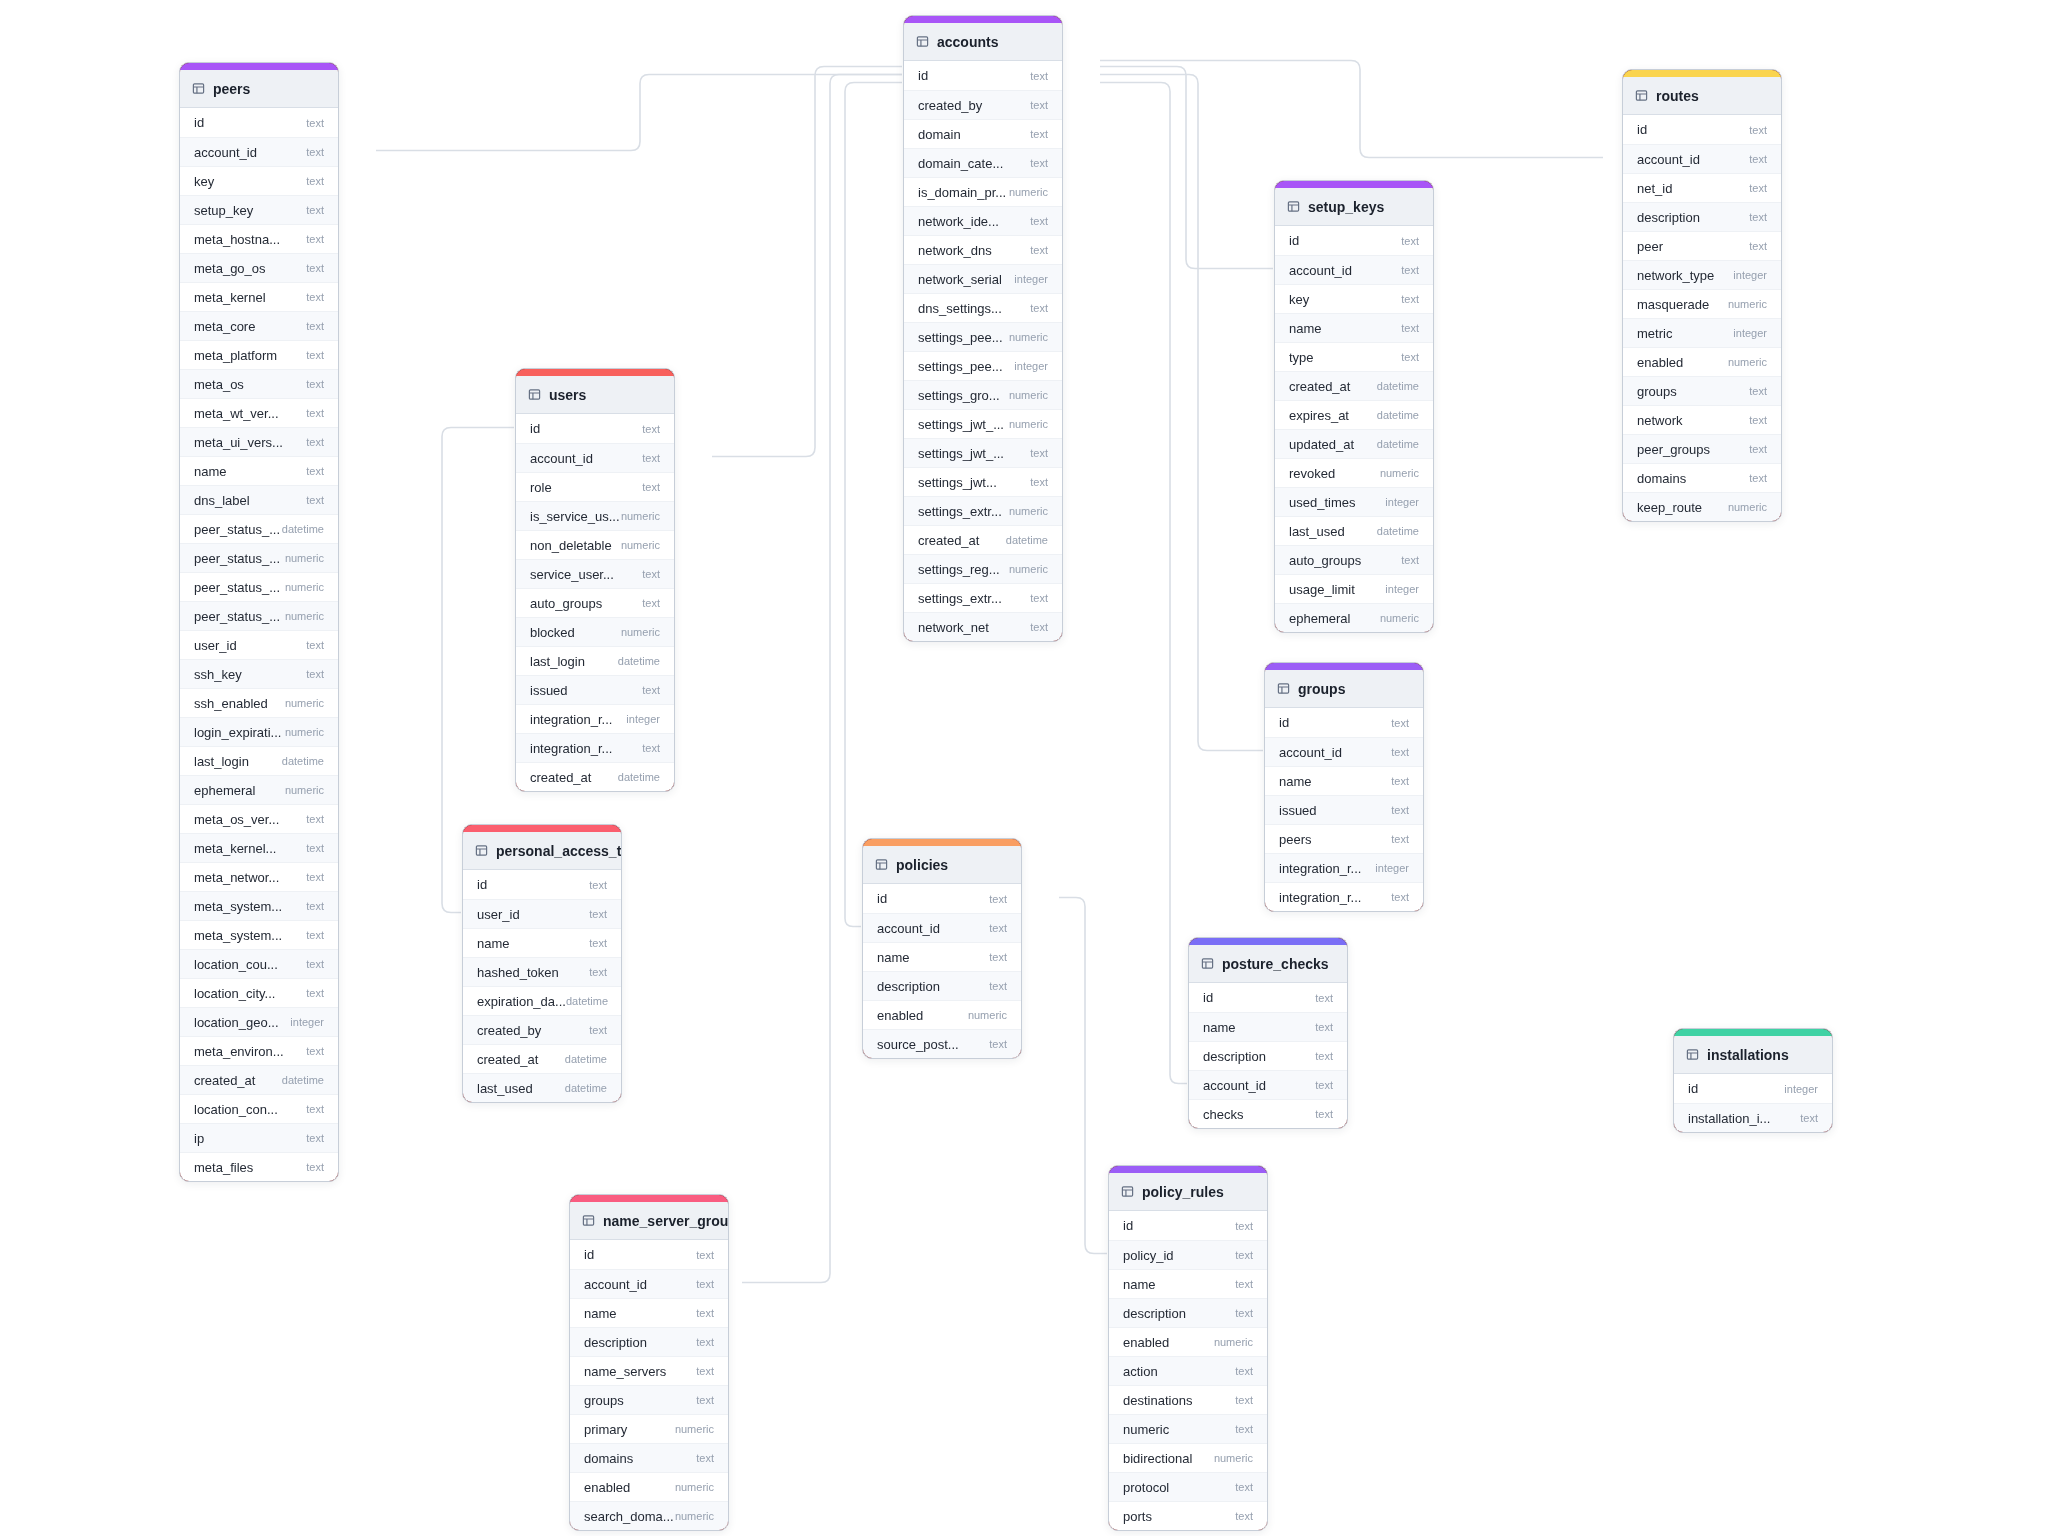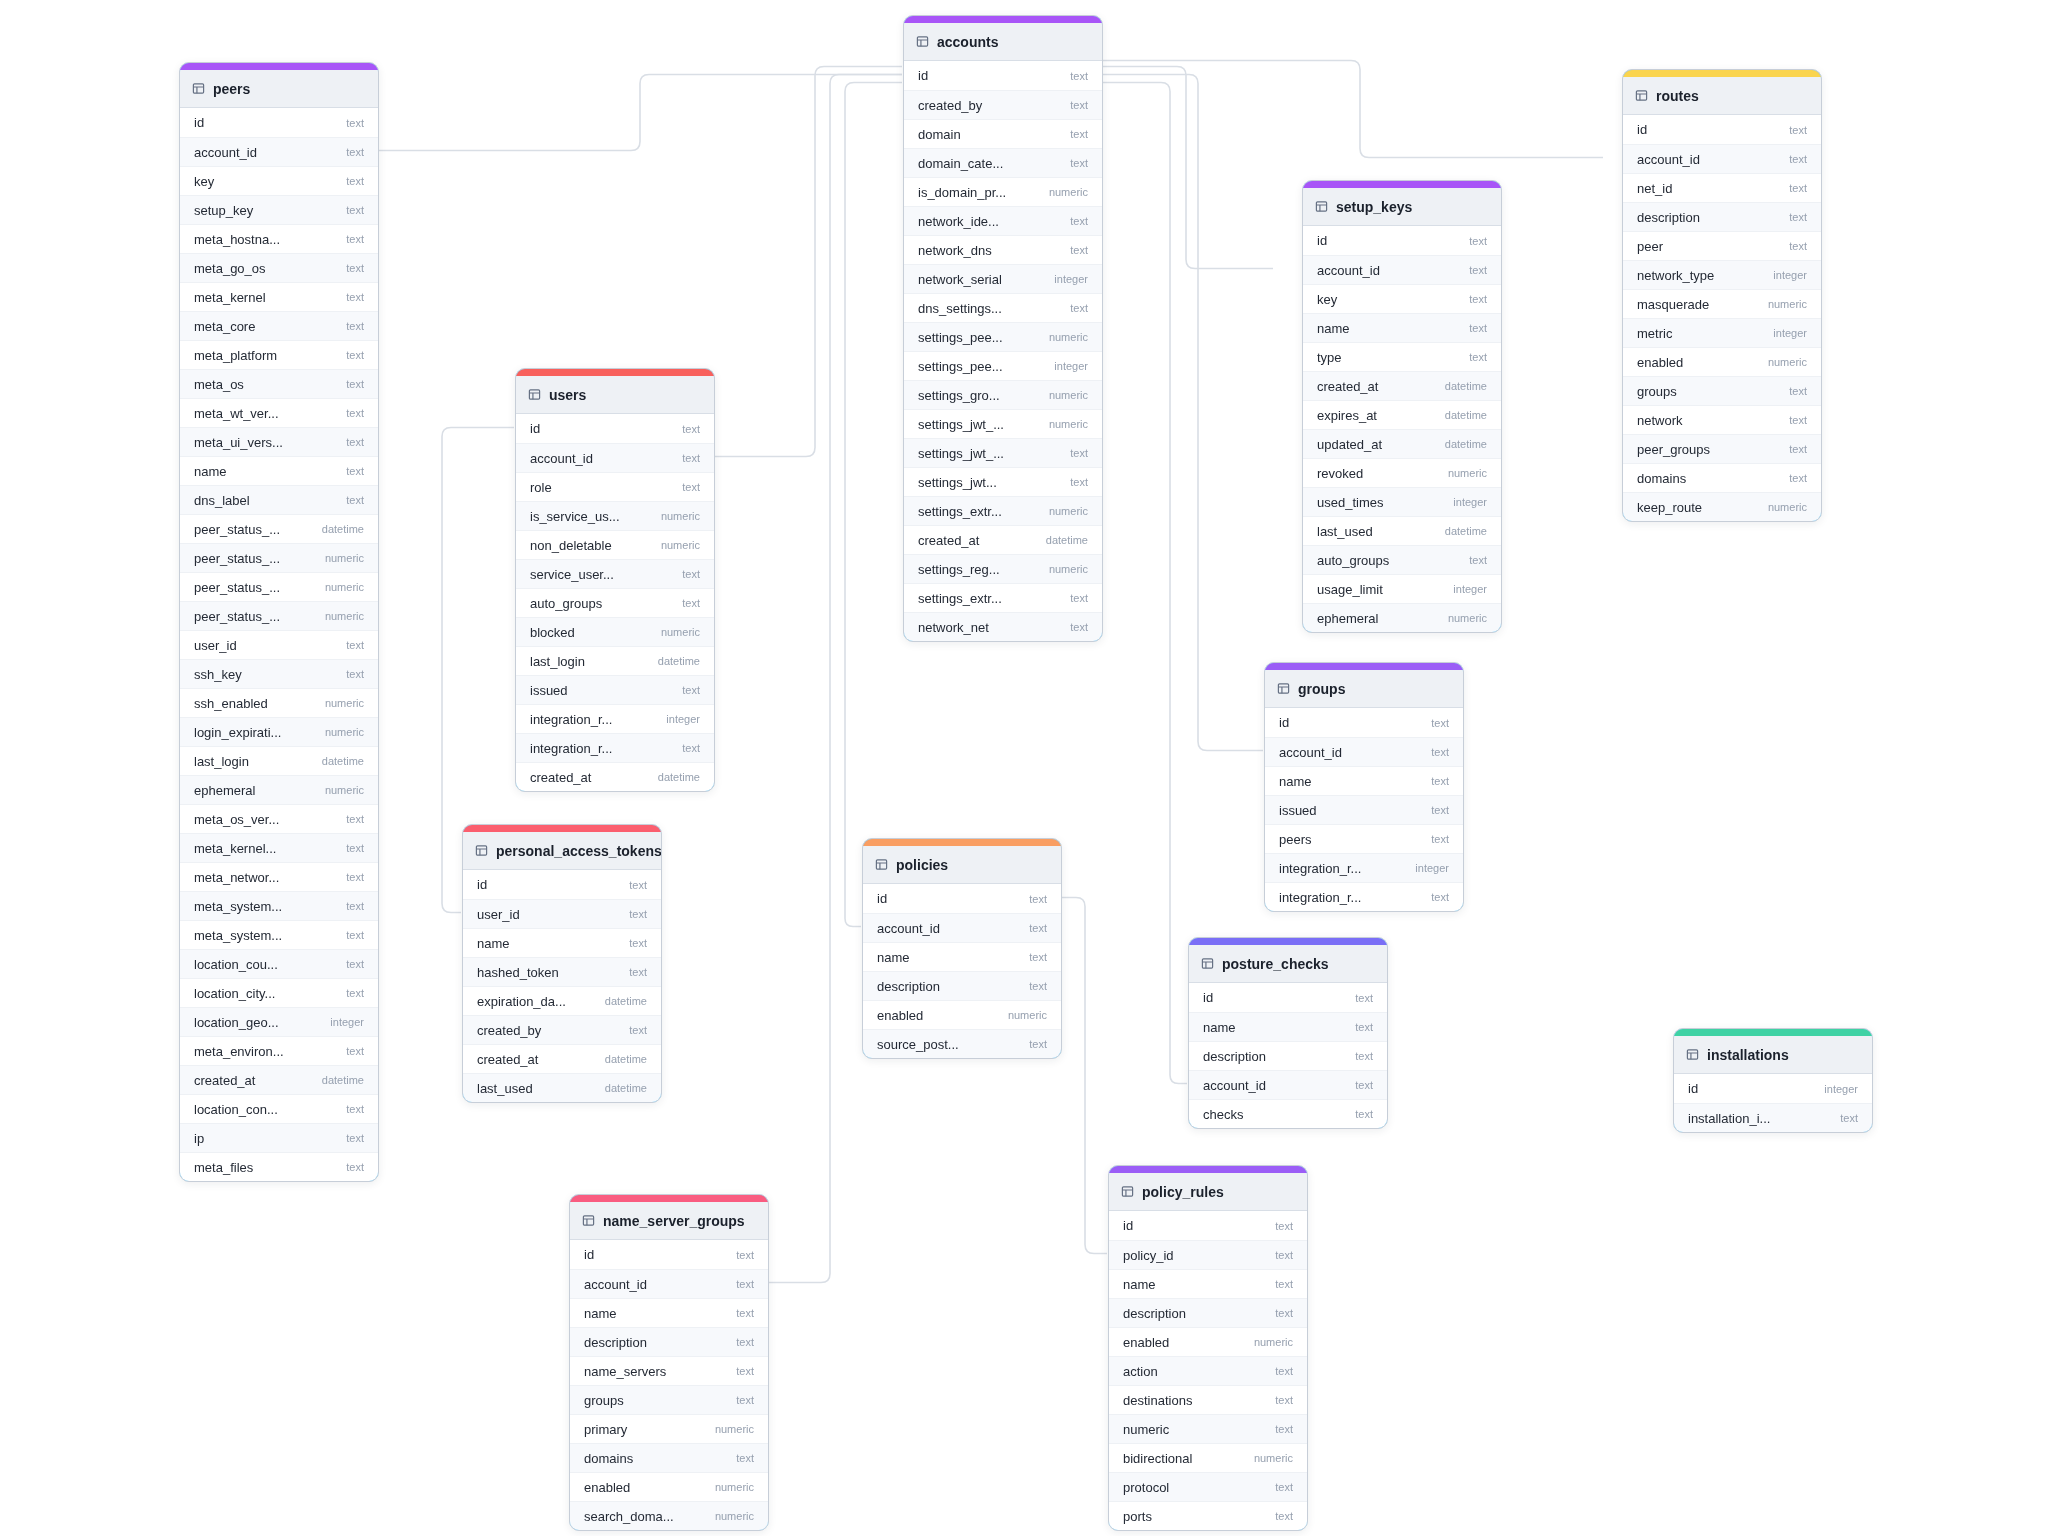--- a/index.html
+++ b/index.html
@@ -1,21 +1,21 @@
 <!DOCTYPE html>
 <html><head>
 <meta charset="utf-8">
 <style>
   html,body{margin:0;padding:0;background:#ffffff;}
   body{font-family:"Liberation Sans","DejaVu Sans",sans-serif;}
   #canvas{position:relative;width:2048px;height:1536px;background:#ffffff;overflow:hidden;}
   svg.relations{position:absolute;left:0;top:0;width:2048px;height:1536px;}
   .table-card{
-    position:absolute;background:#7dd3fc;border:1px solid #c7ced8;border-radius:10px;
-    box-shadow:0 2px 8px rgba(25,35,55,.08);overflow:hidden;width:200px;box-sizing:border-box;
+    position:absolute;background:#7f1d1d;border:1px solid #c7ced8;border-radius:10px;
+    box-shadow:0 2px 8px rgba(25,35,55,.08);overflow:hidden;width:160px;box-sizing:border-box;
   }
   .accent{height:7px;}
   .t-header{height:38px;display:flex;align-items:center;gap:8px;padding:0 12px;
     background:#eef1f5;border-bottom:1px solid #d8dee6;box-sizing:border-box;}
   .t-icon{display:flex;align-items:center;}
   .t-title{font-weight:bold;font-size:14px;color:#1b212c;}
   .t-row{height:29px;display:flex;align-items:center;justify-content:space-between;
     padding:0 14px;box-sizing:border-box;border-top:1px solid #eef1f5;background:#ffffff;}
   .t-header + .t-row{border-top:none;}
   .t-row:nth-child(even){background:#f7f9fc;}
@@ -479,21 +479,21 @@
       </div>
       <div class="t-row">
         <span class="f-name">enabled</span>
         <span class="f-type">numeric</span>
       </div>
       <div class="t-row">
         <span class="f-name">source_post...</span>
         <span class="f-type">text</span>
       </div>
     </div>
-    <div class="table-card" style="left: 1274px; top: 180px; margin-left: 28px;">
+    <div class="table-card" style="left: 1274px; top: 180px;">
       <div class="accent" style="background: rgb(168, 85, 247);"></div>
       <div class="t-header">
         <span class="t-icon">
           <svg width="13" height="13" viewBox="0 0 14 14" fill="none">
             <rect x="1.5" y="2" width="11" height="10" rx="1.2" stroke="#667184" stroke-width="1.3"></rect>
             <path d="M1.5 5.4 H12.5 M5.3 5.4 V12" stroke="#667184" stroke-width="1.3"></path>
           </svg>
         </span>
         <span class="t-title">setup_keys</span>
       </div>

